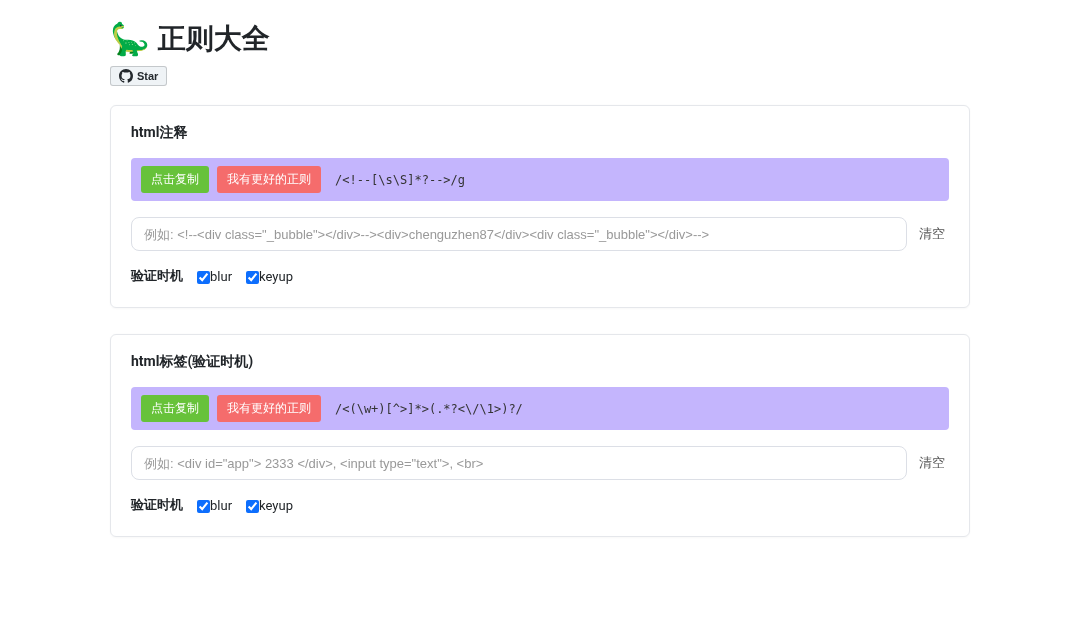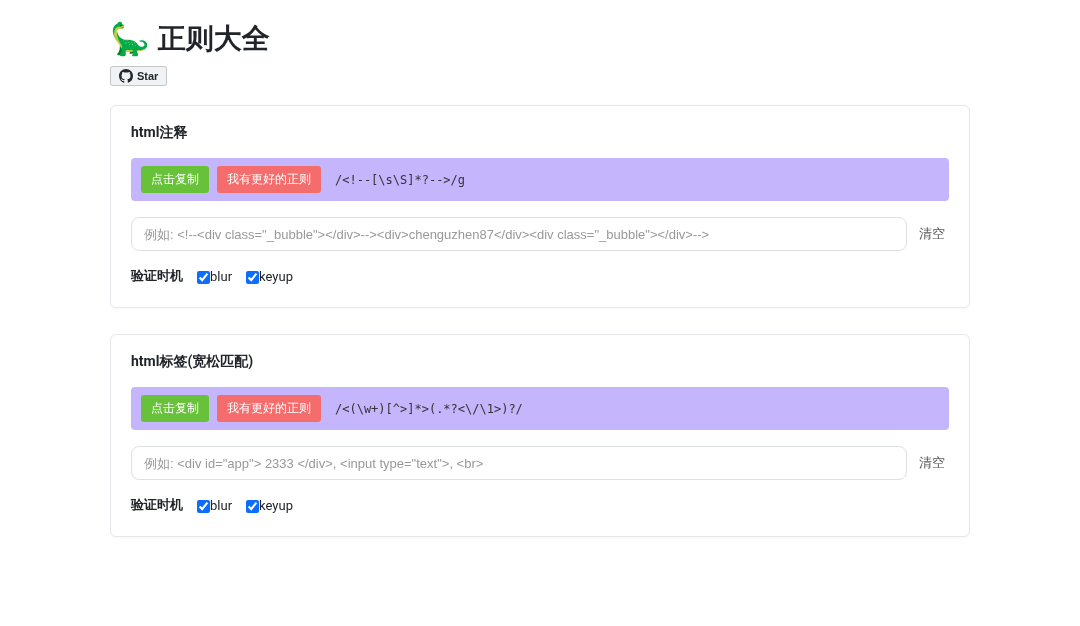--- a/index.html
+++ b/index.html
@@ -169,21 +169,21 @@
             <input type="checkbox" checked="" style="">
             <span>blur</span>
           </label>
           <label class="check-item">
             <input type="checkbox" checked="" style="">
             <span>keyup</span>
           </label>
         </div>
       </div>
       <div class="card">
-        <h2>html标签(宽松匹配)</h2>
+        <h2>html标签(验证时机)</h2>
         <div class="regex-row">
           <button class="btn btn-copy">点击复制</button>
           <button class="btn btn-better">我有更好的正则</button>
           <span class="regex-pattern">/&lt;(\w+)[^&gt;]*&gt;(.*?&lt;\/\1&gt;)?/</span>
         </div>
         <div class="example-row">
           <input class="example-input" type="text" placeholder="例如: &lt;div id=&quot;app&quot;&gt; 2333 &lt;/div&gt;, &lt;input type=&quot;text&quot;&gt;, &lt;br&gt;" style="">
           <button class="btn-clear">清空</button>
         </div>
         <div class="timing-row">

